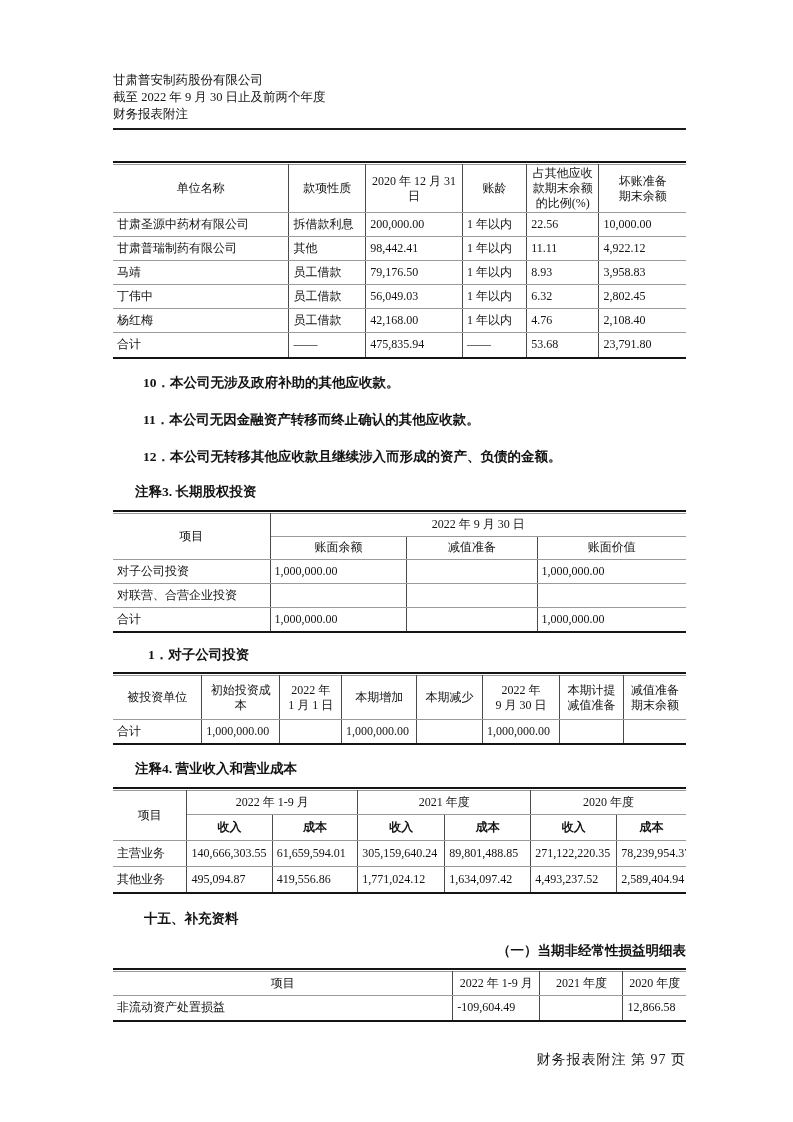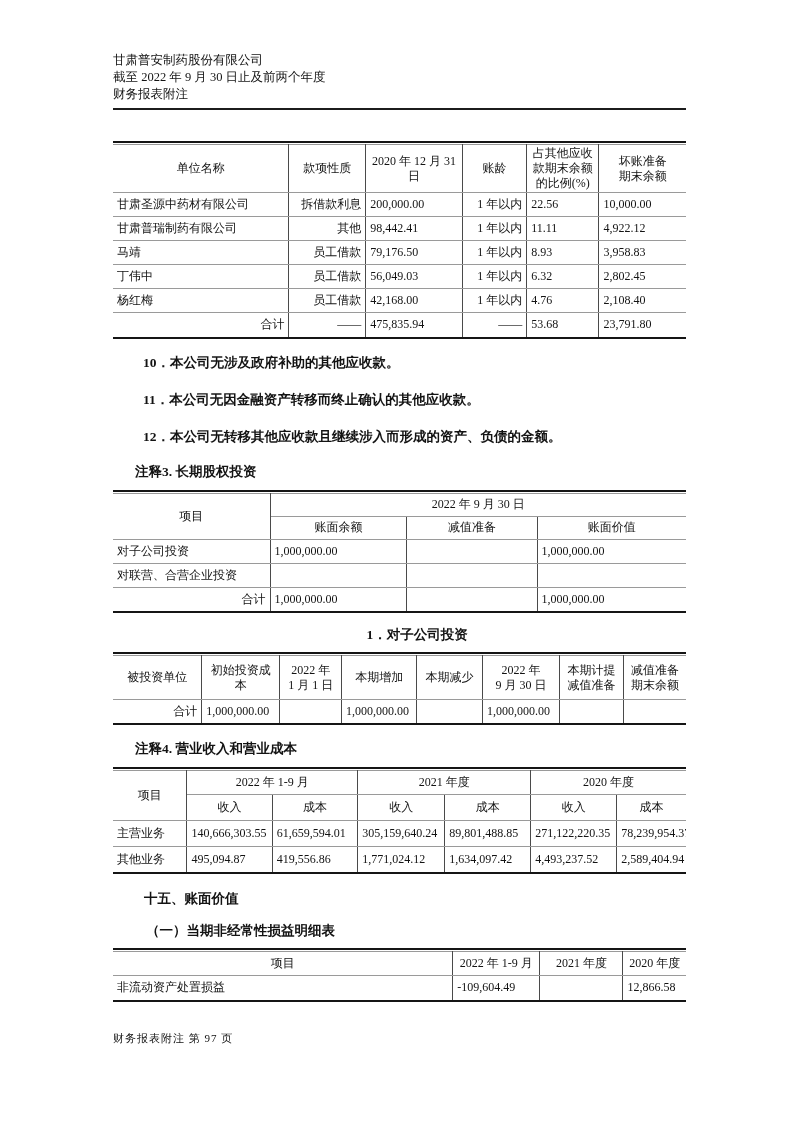--- a/index.html
+++ b/index.html
@@ -5,21 +5,21 @@
   * { box-sizing: border-box; }
   html, body { margin: 0; padding: 0; }
   body {
     width: 793px; height: 1122px;
     background: #ffffff;
     color: #131313;
     font-family: "Liberation Serif", "DejaVu Serif", serif;
     overflow: hidden;
   }
   .page { position: relative; width: 793px; height: 1122px; }
-  .content { margin-left: 113px; width: 573px; }
+  .content { margin-left: 113px; width: 573px; margin-top: 20px; }
 
   
   .doc-header { padding-top: 52px; font-size: 12.5px; line-height: 17px; }
   .header-rule { margin-top: 5px; border-top: 2px solid #1c1c1c; height: 0; }
 
   
   .tblwrap { border-top: 2px solid #151515; border-bottom: 2px solid #151515; }
   .tblwrap table {
     width: 100%;
     border-collapse: collapse;
@@ -37,59 +37,59 @@
     overflow: hidden;
   }
   .tblwrap th:first-child, .tblwrap td:first-child { border-left: none; }
   .tblwrap tr:last-child td { border-bottom: none; }
   .tblwrap th { text-align: center; white-space: pre-line; line-height: 15px; }
   .rt { border-right: 1px solid #4a4a4a; }
   .nw { white-space: nowrap; }
   .pre { white-space: pre-line; }
   .num { padding-right: 5px; }
   .name { text-align: left; padding-left: 4px; }
-  .ctr { text-align: right; }
+  .ctr { text-align: left; }
 
   
   #t1 { margin-top: 31px; }
   #t1 th { height: 47px; }
   #t1 td { height: 24px; }
 
   .note { margin: 0; padding-left: 30px; font-size: 13.5px; font-weight: bold; line-height: 18px; }
   #n10 { margin-top: 15px; }
   #n11, #n12 { margin-top: 19px; }
 
   .sec-heading { margin: 0; padding-left: 22px; font-size: 13.5px; font-weight: bold; line-height: 18px; }
   .sub-heading { margin: 0; padding-left: 35px; font-size: 13.5px; font-weight: bold; line-height: 18px; }
 
   #h3a { margin-top: 17px; }
   #t2 { margin-top: 9px; }
   #t2 tr.h1 th { height: 23px; }
   #t2 tr.h2 th { height: 23px; }
   #t2 td { height: 24px; }
 
-  #h4a { margin-top: 13px; text-align: center; }
+  #h4a { margin-top: 13px; }
   #t3 { margin-top: 8px; }
   #t3 th { height: 44px; }
   #t3 td { height: 23px; }
   #t3 td.tall { height: 34px; line-height: 15px; }
 
   #h3b { margin-top: 15px; }
   #t4 { margin-top: 9px; }
   #t4 tr.h1 th { height: 24px; }
-  #t4 tr.h2 th { height: 26px; }
+  #t4 tr.h2 th { height: 26px; font-weight: bold; }
   #t4 td { height: 26px; }
 
   #h15 { margin-top: 16px; padding-left: 31px; }
-  #h15b { margin-top: 14px; padding-left: 33px; }
+  #h15b { margin-top: 14px; padding-left: 33px; text-align: right; }
   #t5 { margin-top: 8px; }
   #t5 th { height: 24px; }
   #t5 td { height: 24px; }
 
-  .footer { margin-top: 29px; text-align: left; font-size: 11px; letter-spacing: 1px; }
+  .footer { margin-top: 29px; text-align: right; font-size: 14px; letter-spacing: 1px; }
 </style>
 </head>
 <body>
 
 <div class="page">
   <div class="content">
 
     <div class="doc-header">
       <div>甘肃普安制药股份有限公司</div>
       <div>截至 2022 年 9 月 30 日止及前两个年度</div>
@@ -304,21 +304,21 @@
           <td class="num">419,556.86</td>
           <td class="num">1,771,024.12</td>
           <td class="num">1,634,097.42</td>
           <td class="num">4,493,237.52</td>
           <td class="num">2,589,404.94</td>
         </tr>
       </tbody>
         </table>
     </div>
 
-    <h3 class="sec-heading" id="h15">十五、账面价值</h3>
+    <h3 class="sec-heading" id="h15">十五、补充资料</h3>
     <h4 class="sub-heading" id="h15b">（一）当期非经常性损益明细表</h4>
 
     <div class="tblwrap" id="t5">
       <table>
         <colgroup>
           <col style="width:59.3%">
             <col style="width:15.2%">
             <col style="width:14.5%">
             <col style="width:11.0%">
         </colgroup>

